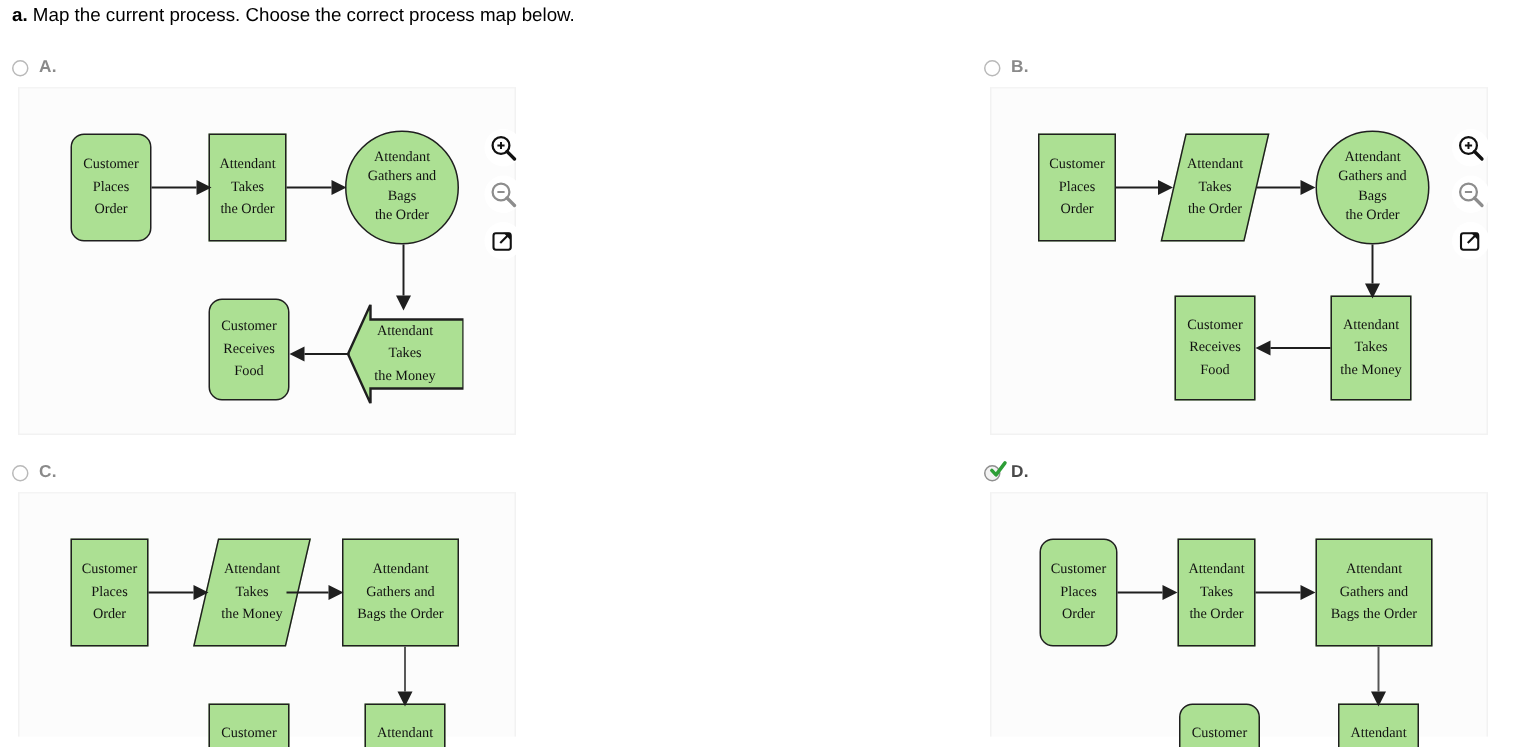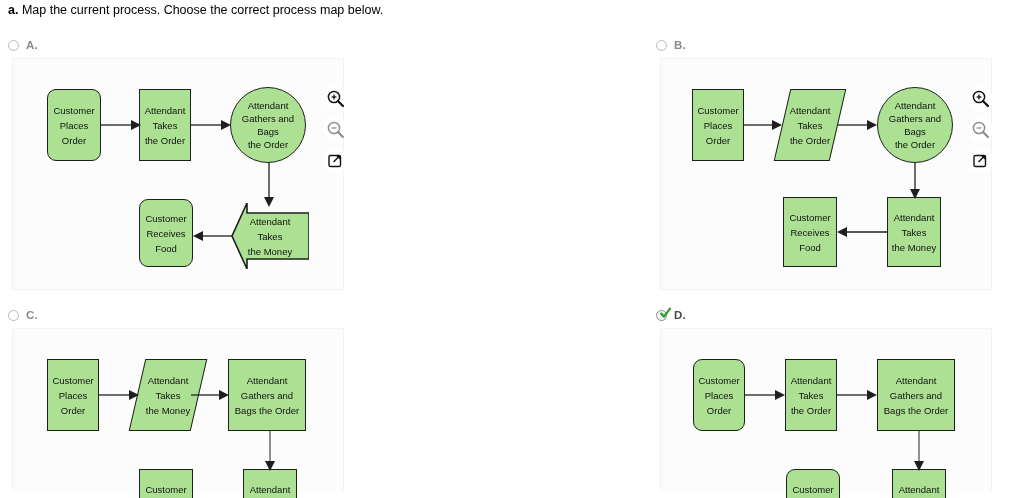--- a/index.html
+++ b/index.html
@@ -62,20 +62,21 @@
   .shape{
     position:absolute;
     background:#ace093;
     border:1.4px solid #1f1f1f;
     box-sizing:border-box;
     display:flex;flex-direction:column;
     align-items:center;justify-content:center;
     font-size:9.5px;line-height:15px;
     color:#111;text-align:center;
     white-space:nowrap;
+    font-family:Liberation Serif, serif;
   }
   .shape span{display:block;}
   .rect{}
   .round{border-radius:9px;}
   .circle{border-radius:50%;line-height:13px;}
   .para{
     border:none;background:transparent;
   }
   .para .para-bg{
     position:absolute;left:0;top:0;right:0;bottom:0;

